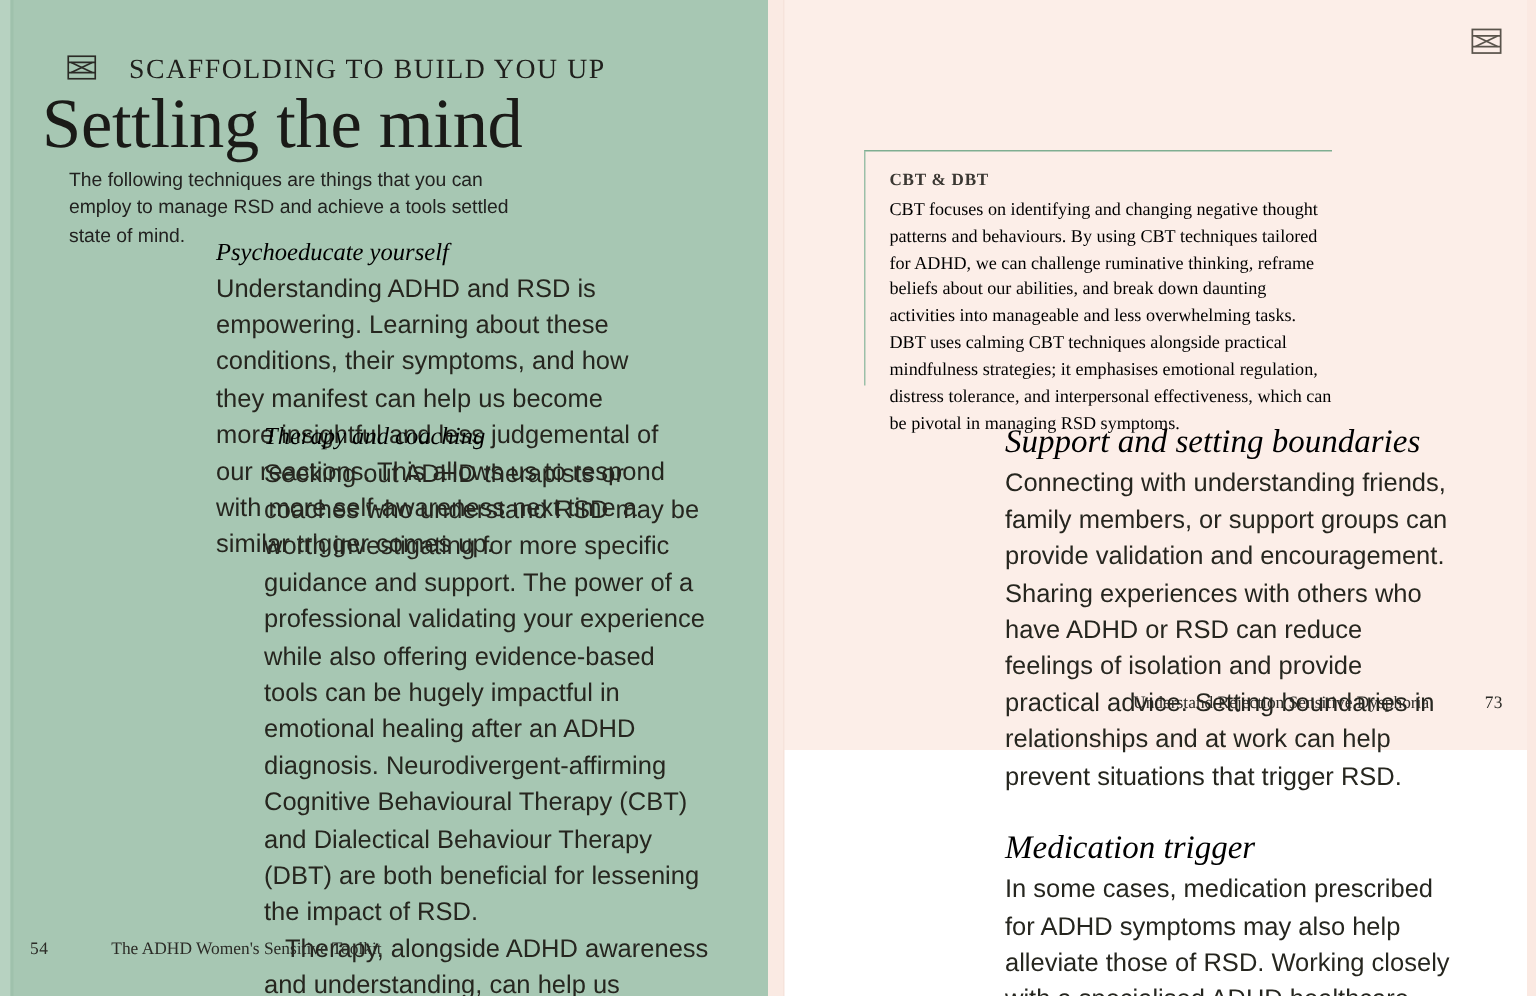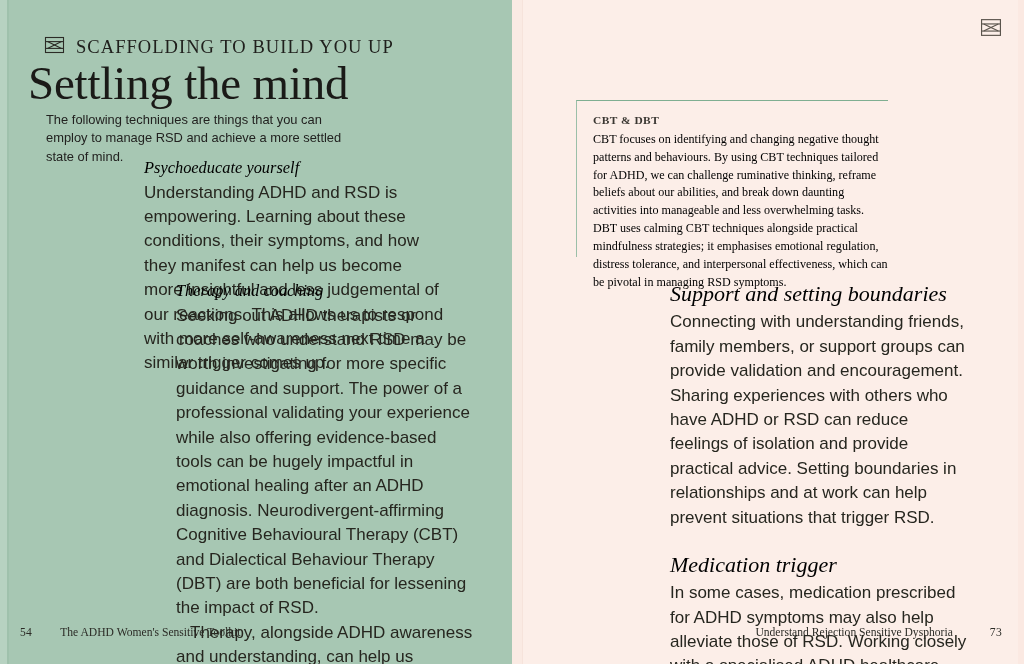--- a/index.html
+++ b/index.html
@@ -39,21 +39,21 @@
     position: absolute;
     left: 7px; top: 0;
     width: 2px; height: 664px;
     background: #9fc1ac;
   }
 
   
   .page-right {
     position: relative;
     width: 512px;
-    height: 664px;
+    height: 500px;
     background: #fceee8;
     box-sizing: border-box;
   }
   .page-right .gutter-strip {
     position: absolute;
     left: 0; top: 0;
     width: 10px; height: 664px;
     background: #faeae3;
   }
   .page-right .gutter-line {
@@ -75,21 +75,21 @@
     vertical-align: middle;
   }
 
   
   .eyebrow-row {
     position: absolute;
     left: 44px;
     top: 36px;
     display: flex;
     align-items: center;
-    gap: 11px;
+    gap: 21px;
   }
   .eyebrow-text {
     font-family: "Liberation Serif", serif;
     font-size: 18.5px;
     letter-spacing: 1.05px;
     color: #20201d;
     white-space: nowrap;
   }
   .page-title {
     position: absolute;
@@ -178,21 +178,21 @@
   
   .footer {
     position: absolute;
     bottom: 25px;
     font-family: "Liberation Serif", serif;
     font-size: 11.6px;
     color: #2b2b26;
     display: flex;
     align-items: baseline;
   }
-  .footer-left { left: 20px; gap: 28px; justify-content: space-between; }
+  .footer-left { left: 20px; gap: 42px; justify-content: space-between; }
   .footer-right { right: 22px; gap: 37px; }
   .folio { letter-spacing: 0.3px; }
 
   .motif-tr {
     position: absolute;
     right: 22px;
     top: 18px;
   }
 </style>
 </head>
@@ -212,21 +212,21 @@
           <line x1="1.5" y1="12.4" x2="19.5" y2="12.4" stroke="#2b2b26" stroke-width="1.1"></line>
           <line x1="3.5" y1="5.6" x2="17.5" y2="12.4" stroke="#2b2b26" stroke-width="1.1"></line>
           <line x1="17.5" y1="5.6" x2="3.5" y2="12.4" stroke="#2b2b26" stroke-width="1.1"></line>
         </svg>
       </span>
       <span class="eyebrow-text">SCAFFOLDING TO BUILD YOU UP</span>
     </div>
 
     <div class="page-title">Settling the mind</div>
 
-    <div class="intro">The following techniques are things that you can employ to manage RSD and achieve a more settled state of mind.</div>
+    <div class="intro">The following techniques are things that you can employ to manage RSD and achieve a tools settled state of mind.</div>
 
     <div class="col-left">
       <div class="sec">
         <h3 class="sec-head">Psychoeducate yourself</h3>
         <p class="body">Understanding ADHD and RSD is empowering. Learning about these conditions, their symptoms, and how they manifest can help us become more insightful and less judgemental of our reactions. This allows us to respond with more self-awareness next time a similar trigger comes up.</p>
       </div>
     </div>
 
     <div class="col-right">
       <div class="sec">

